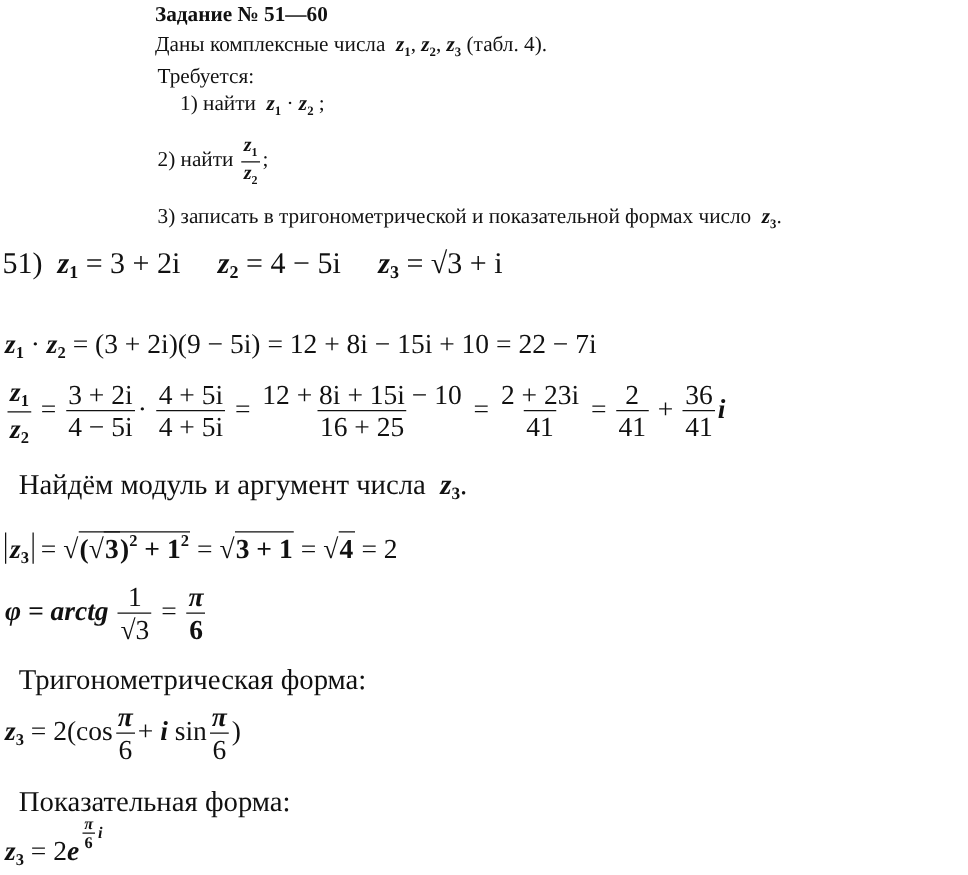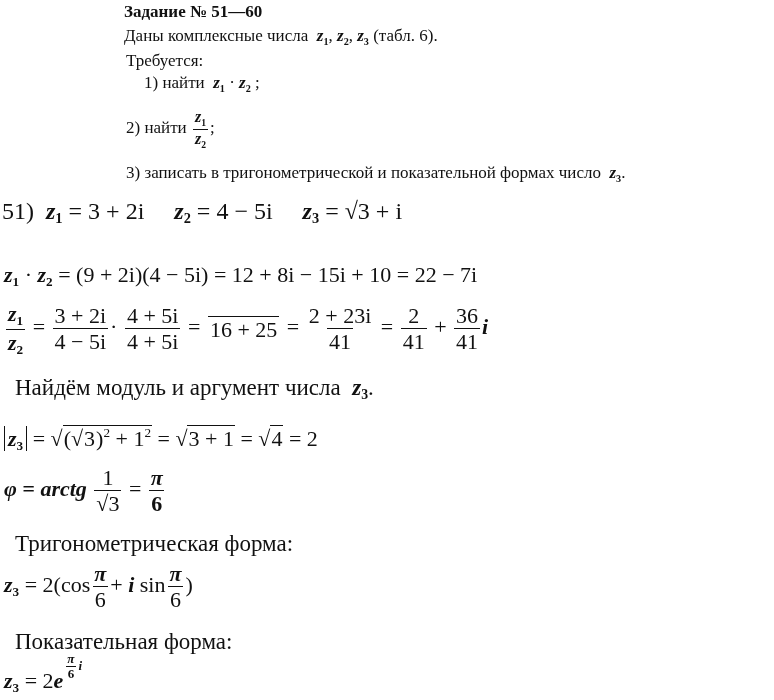--- a/index.html
+++ b/index.html
@@ -12,33 +12,33 @@
     .t16 { font-size: 17px; line-height: 20px; }
     .m { font-size: 22px; line-height: 26px; }
     .big { font-size: 23px; line-height: 28px; margin-left: 13px; }
     i, .it { font-style: italic; font-weight: bold; }
     sub { font-size: 60%; vertical-align: -4px; font-style: normal; }
     sup { font-size: 60%; vertical-align: 9px; }
     .frac { display: inline-flex; flex-direction: column; align-items: center; vertical-align: middle; margin: 0 2px; }
     .frac .num { padding: 0 2px; line-height: 1.1; }
     .frac .den { border-top: 1.3px solid #111; padding: 0 2px; line-height: 1.15; }
     .sqrt { display: inline-block; }
-    .sqrt .rad { border-top: 1.3px solid #111; padding: 0 1px 0 1px; }
+    .sqrt .rad { border-top: 1.3px solid #111; padding: 0 1px 0 1px; font-weight: bold; }
     .bold { font-weight: bold; }
     .abs-bar { border-left: 1.5px solid #111; border-right: 1.5px solid #111; padding: 0 3px; }
   </style>
 </head>
 <body>
 
 <div class="abs t16 bold" style="left:124px; top:2px;">Задание № 51—60</div>
 
 <div class="abs t16" style="left:124px; top:26px;">
   <span>Даны комплексные числа</span>
   <span class="it">&nbsp;z<sub>1</sub></span>, <span class="it">z<sub>2</sub></span>, <span class="it">z<sub>3</sub></span>
-  <span>(табл. 6).</span>
+  <span>(табл. 4).</span>
 </div>
 
 <div class="abs t16" style="left:126px; top:51px;">Требуется:</div>
 
 <div class="abs t16" style="left:126px; top:73px;margin-left:18px;">
   <span>1) найти</span>
   <span class="it">&nbsp;z<sub>1</sub></span> · <span class="it">z<sub>2</sub></span> ;
 </div>
 
 <div class="abs t16" style="left:126px; top:108px;">
@@ -56,39 +56,40 @@
 
 <div class="abs m" style="left:2px; top:198px; font-size:24px;">
   <span>51)</span>
   &nbsp;<span class="it">z<sub>1</sub></span> = <span>3 + 2i</span>
   &nbsp;&nbsp;&nbsp;&nbsp;<span class="it">z<sub>2</sub></span> = <span>4 − 5i</span>
   &nbsp;&nbsp;&nbsp;&nbsp;<span class="it">z<sub>3</sub></span> = <span>√3 + i</span>
 </div>
 
 <div class="abs m" style="left:4px; top:262px;">
   <span class="it">z<sub>1</sub></span> · <span class="it">z<sub>2</sub></span> =
-  <span>(9 + 2i)(4 − 5i)</span> =
+  <span>(3 + 2i)(9 − 5i)</span> =
   <span>12 + 8i − 15i + 10</span> =
   <span>22 − 7i</span>
 </div>
 
 <div class="abs m" style="left:4px; top:302px;">
   <span class="frac it">
       <span class="num">z<sub>1</sub></span>
       <span class="den">z<sub>2</sub></span>
     </span> =
   <span class="frac">
       <span class="num">3 + 2i</span>
       <span class="den">4 − 5i</span>
     </span>·
   <span class="frac">
       <span class="num">4 + 5i</span>
       <span class="den">4 + 5i</span>
     </span> =
   <span class="frac">
+      <span class="num">12 + 8i + 15i − 10</span>
       <span class="den">16 + 25</span>
     </span> =
   <span class="frac">
       <span class="num">2 + 23i</span>
       <span class="den">41</span>
     </span> =
   <span class="frac">
       <span class="num">2</span>
       <span class="den">41</span>
     </span> +

